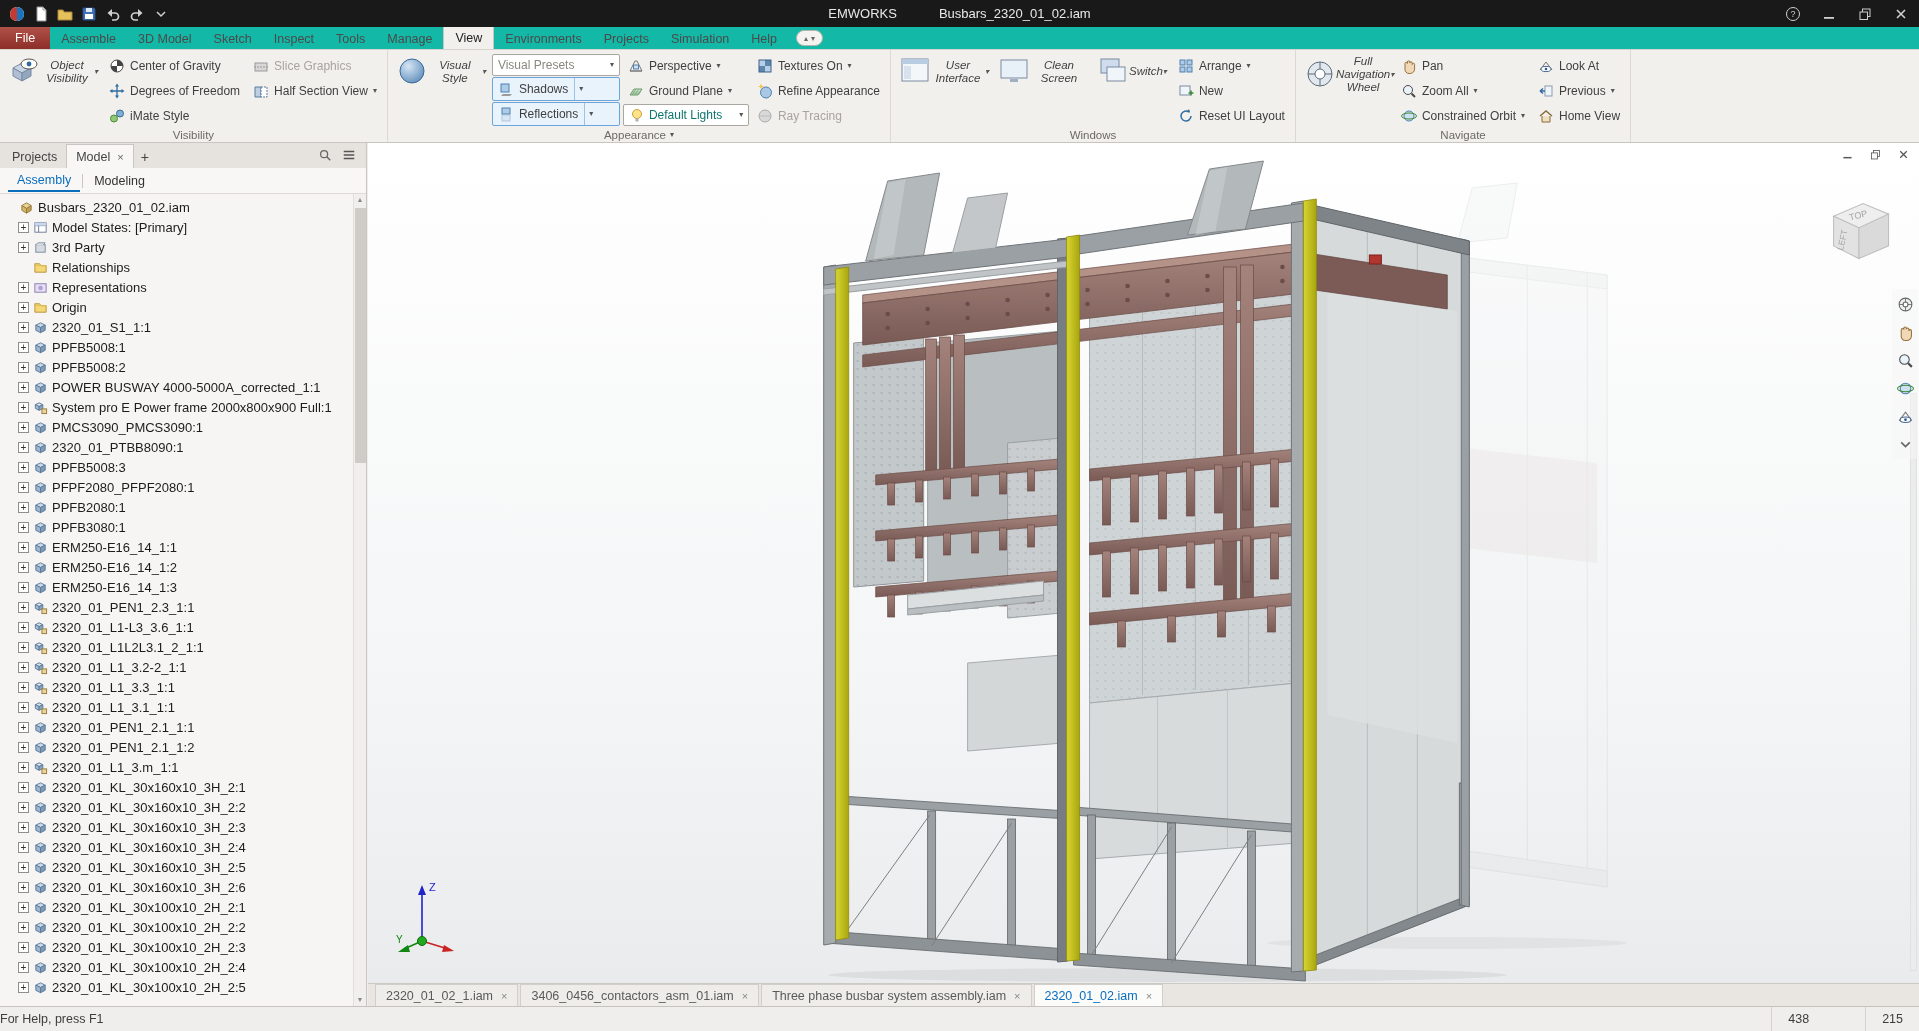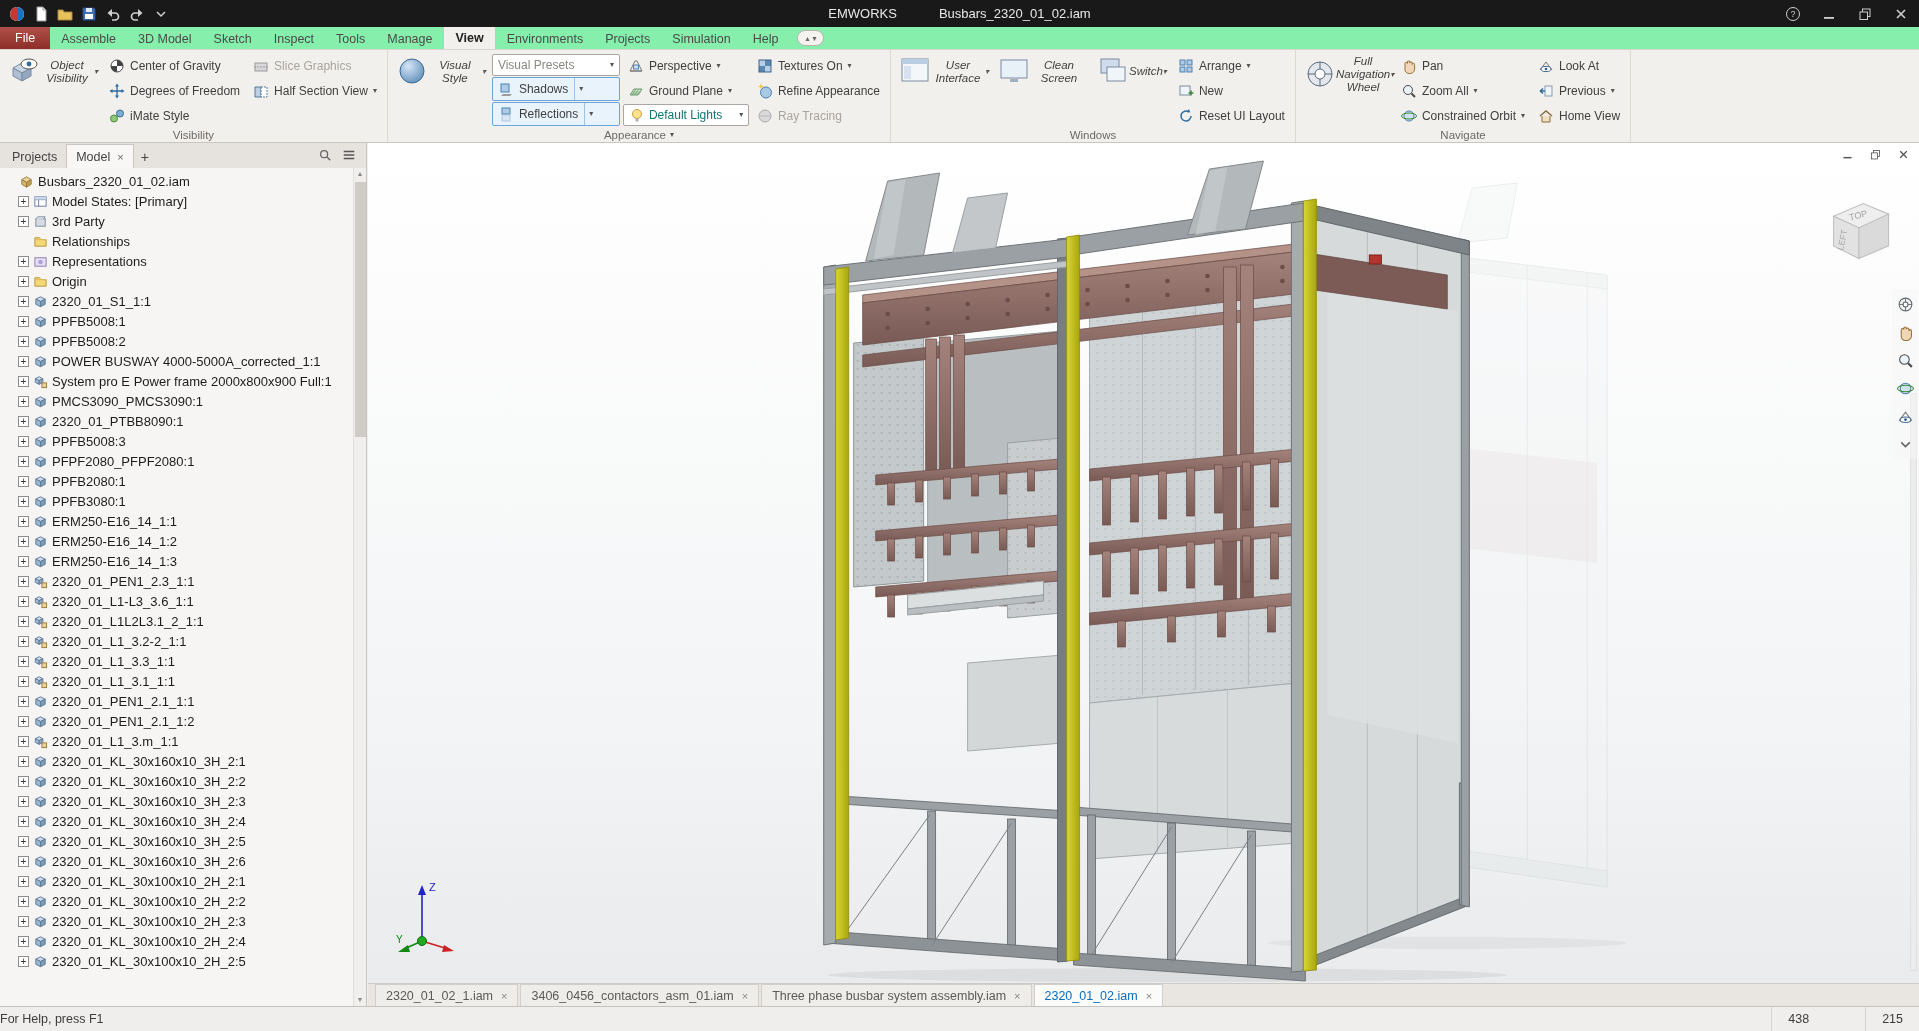--- a/index.html
+++ b/index.html
@@ -11,24 +11,24 @@
 .qat{display:flex;align-items:center;gap:3px;padding-left:6px;z-index:2;}
 .qbtn{width:21px;height:21px;display:flex;align-items:center;justify-content:center;}
 .qbtn svg{width:15px;height:15px;}
 .title-center{position:absolute;left:0;right:0;top:0;height:27px;display:flex;align-items:center;justify-content:center;font-size:13px;color:#e8e8e8;pointer-events:none;}
 .title-center .t1{margin-right:42px;}
 .win-controls{margin-left:auto;display:flex;z-index:2;}
 .win-btn{width:36px;height:27px;display:flex;align-items:center;justify-content:center;}
 .win-btn svg{width:14px;height:14px;}
 
 
-#ribbon-tabs{position:absolute;top:27px;left:0;right:0;height:23px;background:#86efac;display:flex;align-items:flex-end;border-bottom:1px solid #d8d4cf;}
+#ribbon-tabs{position:absolute;top:27px;left:0;right:0;height:23px;background:#14b8a6;display:flex;align-items:flex-end;border-bottom:1px solid #d8d4cf;}
 .rtab{padding:0 11px;height:21px;display:flex;align-items:center;font-size:12.5px;color:#4a4a4a;white-space:nowrap;}
 .rtab.t-file{background:linear-gradient(#b2524a,#8c2f28);color:#fff;height:23px;padding:0 15px;}
-.rtab.active{background:#f2f0ed;border:1px solid #c9c5c0;border-bottom:none;color:#222;height:23px;font-weight:bold;}
+.rtab.active{background:#f2f0ed;border:1px solid #c9c5c0;border-bottom:none;color:#222;height:23px;}
 .ribbon-pill{margin-left:8px;margin-bottom:3px;height:16px;border:1px solid #b8b4ae;border-radius:8px;background:#f5f3f0;display:flex;align-items:center;gap:3px;padding:0 7px;font-size:8px;color:#666;}
 
 
 #ribbon-body{position:absolute;top:50px;left:0;right:0;height:93px;background:#f2f0ed;border-bottom:1px solid #c9c5c0;display:flex;}
 .rgroup{height:100%;border-right:1px solid #dcd8d2;display:flex;flex-direction:column;flex:none;}
 .rgroup-content{flex:1;display:flex;align-items:flex-start;padding:3px 5px 0 5px;gap:3px;}
 .rgroup-label{height:17px;font-size:11.5px;color:#6d6a66;display:flex;align-items:center;justify-content:center;gap:4px;}
 .bigbtn{min-width:60px;max-width:96px;display:flex;flex-direction:row;align-items:center;font-size:11.5px;color:#3f3f3f;text-align:center;line-height:1.15;padding:2px 3px;font-style:italic;}
 .ic32{width:32px;height:32px;margin-bottom:2px;flex:none;}
 .ic32 svg{width:32px;height:32px;}
@@ -521,20 +521,25 @@
     <div class="badd">+</div>
     <div class="browser-tools">
       <span class="ic16"><svg viewBox="0 0 16 16">
             <circle cx="7" cy="7" r="4" fill="none" stroke="#666" stroke-width="1.4"></circle>
             <path d="M10 10l4 4" stroke="#666" stroke-width="1.6"></path>
           </svg></span>
       <span class="ic16"><svg viewBox="0 0 16 16">
             <path d="M2 4h12M2 8h12M2 12h12" stroke="#555" stroke-width="1.6"></path>
           </svg></span>
     </div>
+  </div>
+  <div class="browser-subtabs">
+    <div class="subtab active">Assembly</div>
+    <div class="subtab-div"></div>
+    <div class="subtab">Modeling</div>
   </div>
   <div id="tree">
     <div class="trow root">
         <span class="texp"></span>
         <span class="ticon"><svg viewBox="0 0 16 16">
             <path d="M3 6l5-3 5 3-5 3z" fill="#e8d49a" stroke="#9a7a3a"></path>
             <path d="M3 6v5l5 3v-5z" fill="#d4b86a" stroke="#9a7a3a"></path>
             <path d="M13 6v5l-5 3v-5z" fill="#c0a050" stroke="#9a7a3a"></path>
           </svg></span>
         <span>Busbars_2320_01_02.iam</span>

